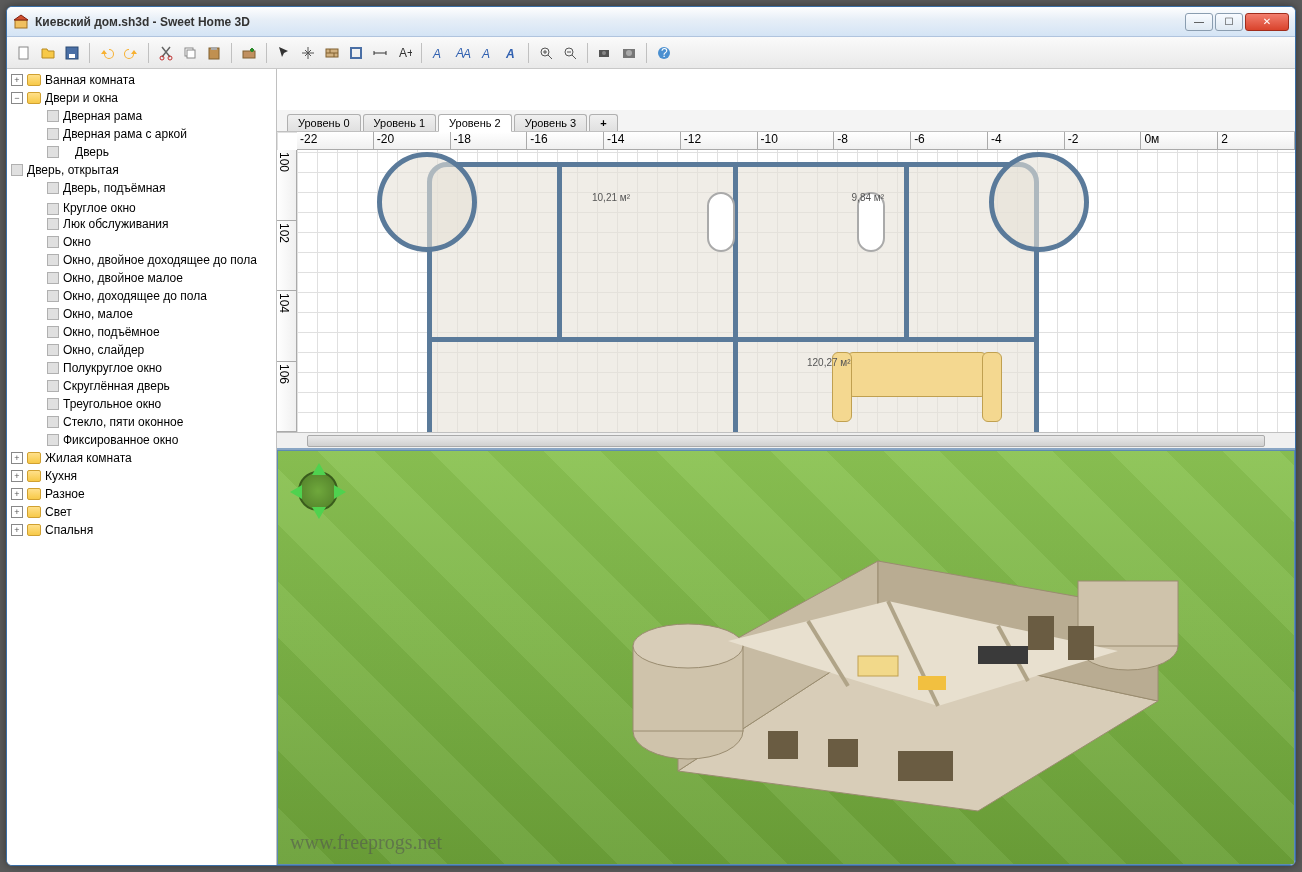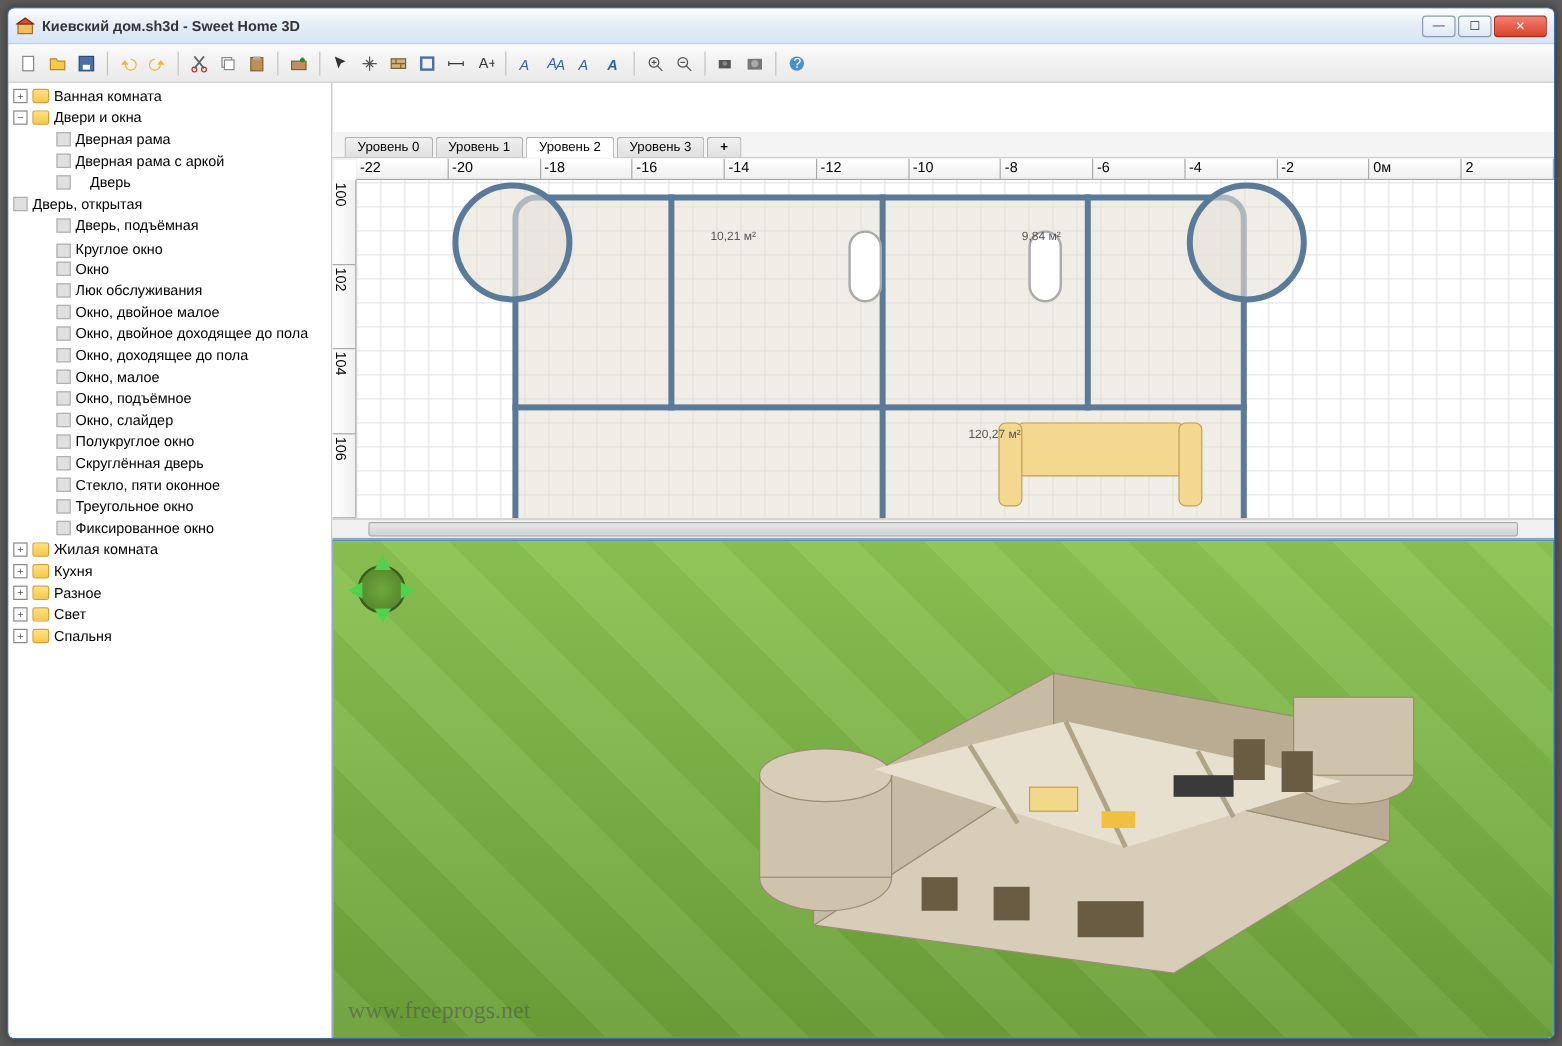--- a/index.html
+++ b/index.html
@@ -251,36 +251,36 @@
           <div class="tree-item" style="padding-left: 40px;">
             <span class="item-icon"></span>
             <span>Дверь, подъёмная</span>
           </div>
           <div class="tree-item" style="padding-left: 40px; align-items: flex-end;">
             <span class="item-icon"></span>
             <span>Круглое окно</span>
           </div>
           <div class="tree-item" style="padding-left: 40px;">
             <span class="item-icon"></span>
+            <span>Люк обслуживания</span>
+          </div>
+          <div class="tree-item" style="padding-left: 40px;">
+            <span class="item-icon"></span>
             <span>Окно</span>
           </div>
           <div class="tree-item" style="padding-left: 40px;">
             <span class="item-icon"></span>
-            <span>Люк обслуживания</span>
+            <span>Окно, двойное доходящее до пола</span>
           </div>
           <div class="tree-item" style="padding-left: 40px;">
             <span class="item-icon"></span>
             <span>Окно, двойное малое</span>
           </div>
           <div class="tree-item" style="padding-left: 40px;">
             <span class="item-icon"></span>
-            <span>Окно, двойное доходящее до пола</span>
-          </div>
-          <div class="tree-item" style="padding-left: 40px;">
-            <span class="item-icon"></span>
             <span>Окно, доходящее до пола</span>
           </div>
           <div class="tree-item" style="padding-left: 40px;">
             <span class="item-icon"></span>
             <span>Окно, малое</span>
           </div>
           <div class="tree-item" style="padding-left: 40px;">
             <span class="item-icon"></span>
             <span>Окно, подъёмное</span>
           </div>
@@ -291,25 +291,25 @@
           <div class="tree-item" style="padding-left: 40px;">
             <span class="item-icon"></span>
             <span>Полукруглое окно</span>
           </div>
           <div class="tree-item" style="padding-left: 40px;">
             <span class="item-icon"></span>
             <span>Скруглённая дверь</span>
           </div>
           <div class="tree-item" style="padding-left: 40px;">
             <span class="item-icon"></span>
+            <span>Треугольное окно</span>
+          </div>
+          <div class="tree-item" style="padding-left: 40px;">
+            <span class="item-icon"></span>
             <span>Стекло, пяти оконное</span>
-          </div>
-          <div class="tree-item" style="padding-left: 40px;">
-            <span class="item-icon"></span>
-            <span>Треугольное окно</span>
           </div>
           <div class="tree-item" style="padding-left: 40px;">
             <span class="item-icon"></span>
             <span>Фиксированное окно</span>
           </div>
           <div class="tree-item">
             <span class="tree-toggle">+</span>
             <span class="folder-icon"></span>
             <span>Жилая комната</span>
           </div>

